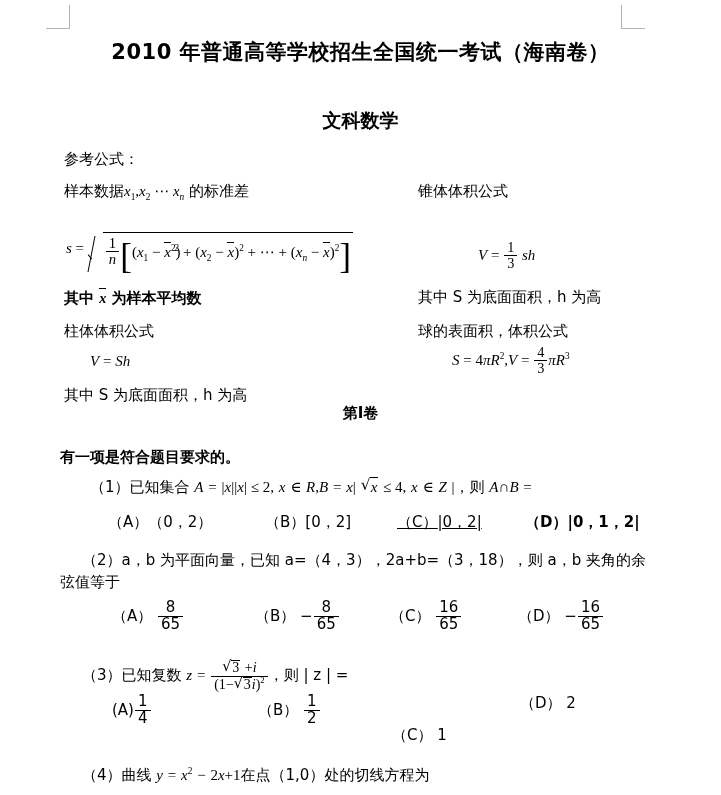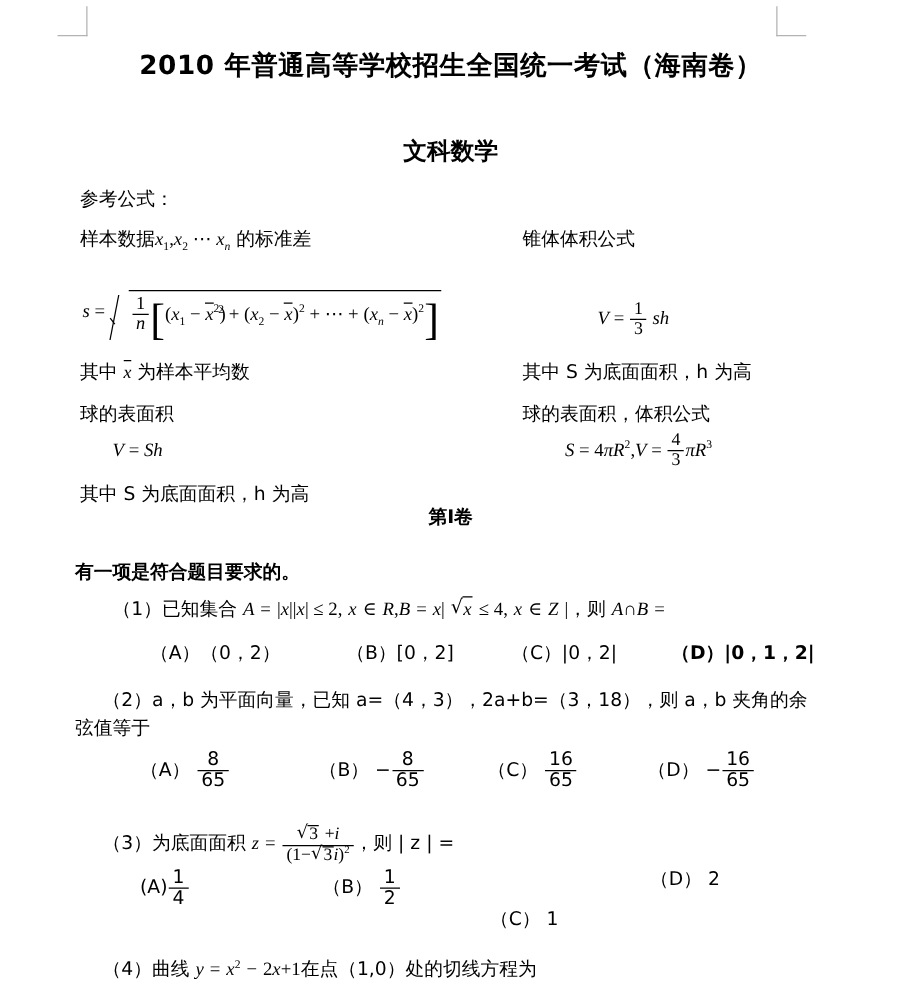--- a/index.html
+++ b/index.html
@@ -168,26 +168,26 @@
 
   <div class="ln serif" style="left:66px; top:232px; font-size:15px;">
     <span class="mi">s</span> <span class="mn">=</span>
     <span class="bigsqrt"><span class="rad2"><span class="frac" style="font-size:0.98em;"><span class="num mn">1</span><span class="den mi">n</span></span><span class="brk">[</span><span class="mn">(</span><span class="mi">x</span><sub class="mn">1</sub> <span class="mn">−</span> <span class="bar mi">x</span><sup class="mn">2</sup><span class="mn">)</span><sup class="mn" style="margin-left:-6px;">2</sup> <span class="mn">+</span> <span class="mn">(</span><span class="mi">x</span><sub class="mn">2</sub> <span class="mn">−</span> <span class="bar mi">x</span><span class="mn">)</span><sup class="mn">2</sup> <span class="mn">+ ⋯ +</span> <span class="mn">(</span><span class="mi">x</span><sub class="mi">n</sub> <span class="mn">−</span> <span class="bar mi">x</span><span class="mn">)</span><sup class="mn">2</sup><span class="brk">]</span></span></span>
   </div>
 
   <div class="ln serif" style="left:478px; top:240px;">
     <span class="mi">V</span> <span class="mn">=</span> <span class="frac"><span class="num mn">1</span><span class="den mn">3</span></span> <span class="mi">sh</span>
   </div>
 
-  <div class="ln" style="left:64px; top:288px;">
+  <div class="ln" style="left:64px; top:288px;font-weight:bold;">
     其中 <span class="bar mi" style="font-size:0.95em;">x</span> 为样本平均数
   </div>
   <div class="ln" style="left:418px; top:288px;">其中 S 为底面面积，h 为高</div>
 
-  <div class="ln" style="left:64px; top:322px;">球的表面积</div>
+  <div class="ln" style="left:64px; top:322px;">柱体体积公式</div>
   <div class="ln" style="left:418px; top:322px;">球的表面积，体积公式</div>
 
   <div class="ln serif" style="left:90px; top:352px;">
     <span class="mi">V</span> <span class="mn">=</span> <span class="mi">Sh</span>
   </div>
   <div class="ln serif" style="left:452px; top:345px;">
     <span class="mi">S</span> <span class="mn">=</span> <span class="mn">4</span><span class="mi">πR</span><sup class="mn">2</sup><span class="mn">,</span><span class="mi">V</span> <span class="mn">=</span> <span class="frac"><span class="num mn">4</span><span class="den mn">3</span></span><span class="mi">πR</span><sup class="mn">3</sup>
   </div>
 
   <div class="ln" style="left:64px; top:386px;">其中 S 为底面面积，h 为高</div>
@@ -195,41 +195,41 @@
   <div class="sec-head" style="top:404px;">第I卷</div>
 
   <div class="ln bold" style="left:60px; top:448px;">有一项是符合题目要求的。</div>
 
   <div class="ln" style="left:90px; top:477px;">
     <span>（1）</span><span>已知集合</span>
     <span class="serif"><span class="mi">A</span> <span class="mn">=</span> <span class="mn">|</span><span class="mi">x</span><span class="mn">||</span><span class="mi">x</span><span class="mn">| ≤ 2,</span> <span class="mi">x</span> <span class="mn">∈</span> <span class="mi">R</span><span class="mn">,</span><span class="mi">B</span> <span class="mn">=</span> <span class="mi">x</span><span class="mn">|</span> <span class="sqrt"><span class="rad"><span class="mi">x</span></span></span> <span class="mn">≤ 4,</span> <span class="mi">x</span> <span class="mn">∈</span> <span class="mi">Z</span> <span class="mn">|</span></span><span>，则</span>
     <span class="serif"><span class="mi">A</span><span class="mn">∩</span><span class="mi">B</span> <span class="mn">=</span></span>
   </div>
 
-  <div class="opts" style="left:0; top:513px; width:667px; height:22px;margin-left:12px;">
+  <div class="opts" style="left:0; top:513px; width:667px; height:22px;">
     <span class="opt" style="left:108px;"><span>（A）</span><span>（0，2）</span></span>
     <span class="opt" style="left:265px;"><span>（B）</span><span>[0，2]</span></span>
-    <span class="opt" style="left:397px;"><span>（C）</span><span>|0，2|</span></span>
+    <span class="opt" style="left:397px;text-decoration:underline;"><span>（C）</span><span>|0，2|</span></span>
     <span class="opt" style="left:525px;font-weight:bold;"><span>（D）</span><span>|0，1，2|</span></span>
   </div>
 
   <div class="ln" style="left:82px; top:551px;">
     <span>（2）</span><span>a，b 为平面向量，已知 a=（4，3），2a+b=（3，18），则 a，b 夹角的余</span>
   </div>
   <div class="ln" style="left:60px; top:573px;">弦值等于</div>
 
   <div class="opts" style="left:0; top:600px; width:721px; height:34px;">
     <span class="opt" style="left:112px;"><span>（A）</span> <span></span><span class="frac serif" style="font-size:15px;"><span class="num">8</span><span class="den">65</span></span></span>
     <span class="opt" style="left:255px;"><span>（B）</span> <span>−</span><span class="frac serif" style="font-size:15px;"><span class="num">8</span><span class="den">65</span></span></span>
     <span class="opt" style="left:390px;"><span>（C）</span> <span></span><span class="frac serif" style="font-size:15px;"><span class="num">16</span><span class="den">65</span></span></span>
     <span class="opt" style="left:518px;"><span>（D）</span> <span>−</span><span class="frac serif" style="font-size:15px;"><span class="num">16</span><span class="den">65</span></span></span>
   </div>
 
   <div class="ln" style="left:82px; top:660px;">
-    <span>（3）</span><span>为底面面积</span>
+    <span>（3）</span><span>已知复数</span>
     <span class="serif"><span class="mi">z</span> <span class="mn">=</span> <span class="frac" style="font-size:14px; vertical-align:-0.62em;"><span class="num"><span class="sqrt"><span class="rad mn">3</span></span> <span class="mn">+</span><span class="mi">i</span></span><span class="den"><span class="mn">(1</span><span class="mn">−</span><span class="sqrt"><span class="rad mn">3</span></span><span class="mi">i</span><span class="mn">)</span><sup class="mn">2</sup></span></span></span><span>，则 | z | =</span>
   </div>
 
   <div class="opts" style="left:0; top:694px; width:721px; height:34px;">
     <span class="opt" style="left:112px;"><span>(A)</span><span class="frac serif" style="font-size:15px;"><span class="num">1</span><span class="den">4</span></span></span>
     <span class="opt" style="left:258px;"><span>（B）</span> <span class="frac serif" style="font-size:15px;"><span class="num">1</span><span class="den">2</span></span></span>
     <span class="opt" style="left:392px;margin-top:32px;"><span>（C）</span> <span class="serif">1</span></span>
     <span class="opt" style="left:520px;"><span>（D）</span> <span class="serif">2</span></span>
   </div>
 

